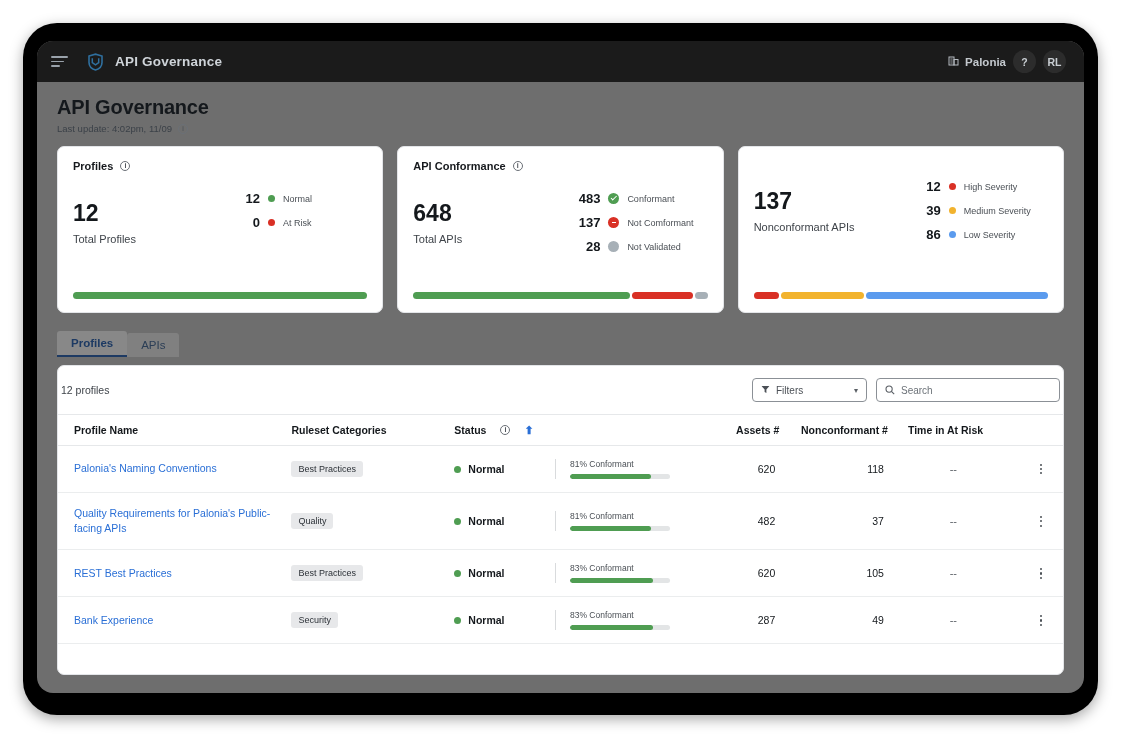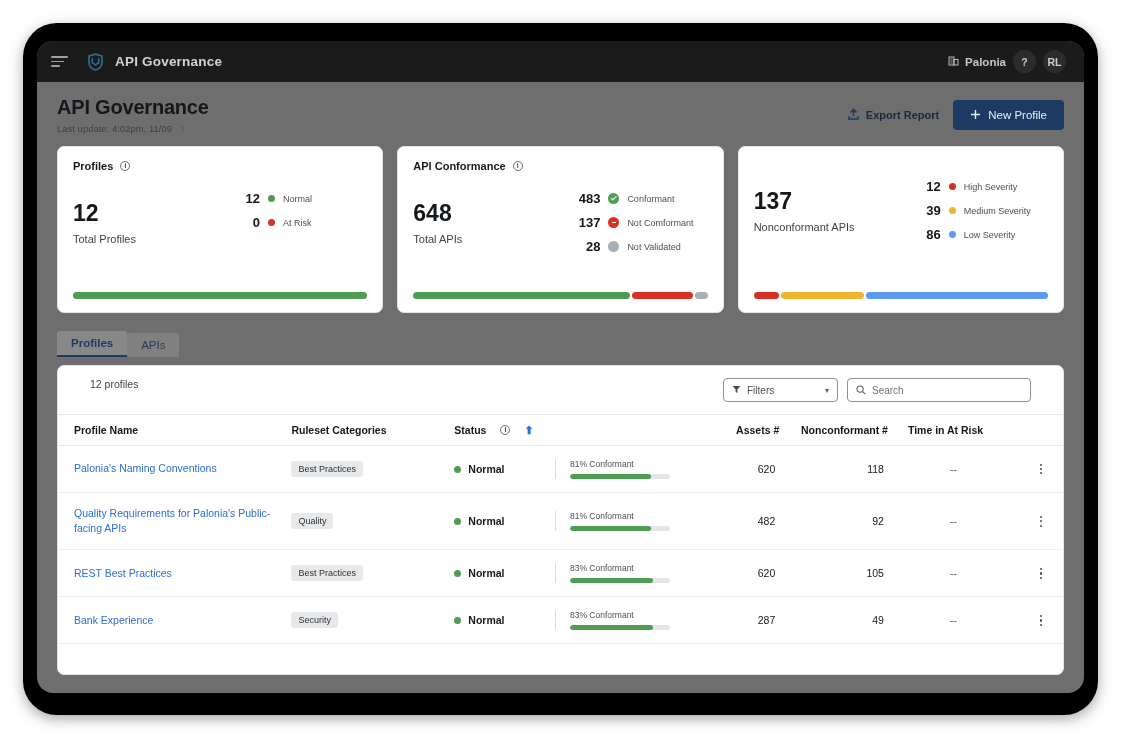--- a/index.html
+++ b/index.html
@@ -141,22 +141,22 @@
   
   .panel {
     margin: 8px 20px 0 20px;
     background:#ffffff;
     border:1px solid #e3e5e8;
     border-radius:7px;
     overflow:hidden;
     height: 310px;
   }
   .panel-top {
-    display:flex; 
-    padding: 12px 32px;
+    display:flex; align-items:center;
+    padding: 12px 3px;
   }
   .count-text { font-size:10.5px; color:#3f444a; }
   .panel-tools { margin-left:auto; display:flex; gap:9px; }
   .filters-box {
     width:115px; height:24px; border:1px solid #8b9096; border-radius:4px;
     display:flex; align-items:center; padding:0 8px; gap:6px;
     font-size:10px; color:#4b5056; background:#fff; cursor:pointer;
   }
   .filters-box .chev { margin-left:auto; font-size:8px; color:#5a5f65; }
   .search-box {
@@ -260,40 +260,20 @@
       </div>
     </div>
 
     <div class="page-head">
       <div>
         <div class="page-title">API Governance</div>
         <div class="page-sub">
           <span>Last update: 4:02pm, 11/09</span>
           <i class="info-ico">i</i>
         </div>
-      </div>
-      <div class="head-actions">
-        <button class="export-btn">
-          <span>
-            <svg width="13" height="13" viewBox="0 0 13 13">
-              <path d="M2 8.3 L2 11 L11 11 L11 8.3" fill="none" stroke="#1d3a63" stroke-width="1.6"></path>
-              <path d="M6.5 1.5 L6.5 8.2 M3.6 4.4 L6.5 1.5 L9.4 4.4" fill="none" stroke="#1d3a63" stroke-width="1.6"></path>
-            </svg>
-          </span>
-          <span>Export Report</span>
-        </button>
-        <button class="new-profile-btn">
-          <span>
-            <svg width="11" height="11" viewBox="0 0 11 11">
-              <line x1="5.5" y1="1" x2="5.5" y2="10" stroke="#e9edf2" stroke-width="1.4"></line>
-              <line x1="1" y1="5.5" x2="10" y2="5.5" stroke="#e9edf2" stroke-width="1.4"></line>
-            </svg>
-          </span>
-          <span>New Profile</span>
-        </button>
       </div>
     </div>
 
     <div class="cards" id="cards">
         <div class="card">
     <div class="card-title">
       <span>Profiles</span>
       <i class="info-ico">i</i>
     </div>
     <div class="card-body">
@@ -481,21 +461,21 @@
     </td>
     <td>
       <div class="conf-cell">
         <div class="conf-text">81% Conformant</div>
         <div class="conf-track">
           <div class="conf-fill" style="width:81%"></div>
         </div>
       </div>
     </td>
     <td class="num-cell">482</td>
-    <td class="num-cell">92</td>
+    <td class="num-cell">37</td>
     <td class="time-cell">--</td>
     <td>
       <span class="kebab">
                   <i></i>
                   <i></i>
                   <i></i>
                 </span>
     </td>
             </tr>
             <tr>

